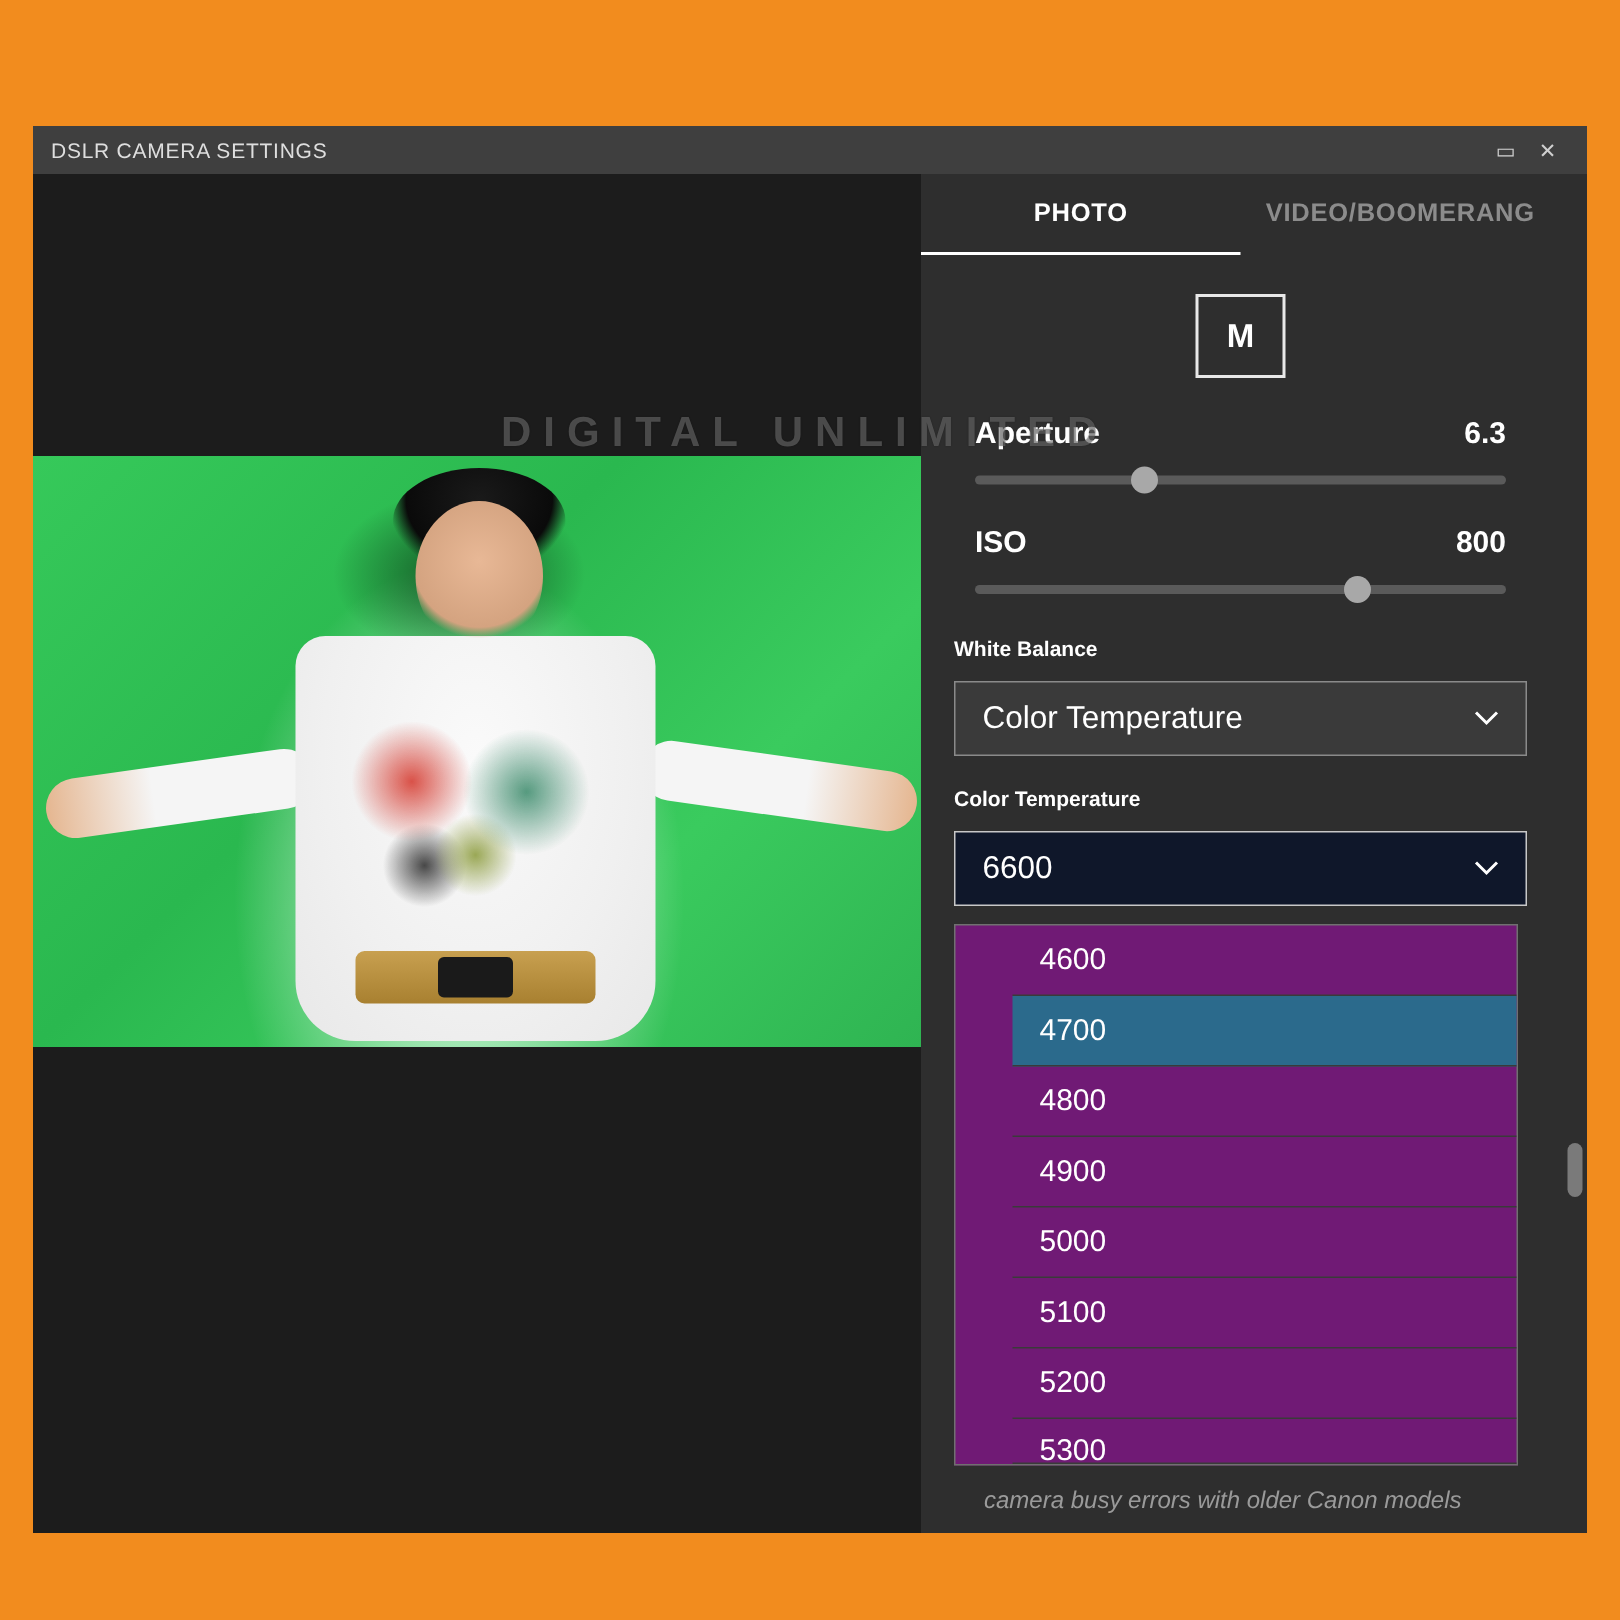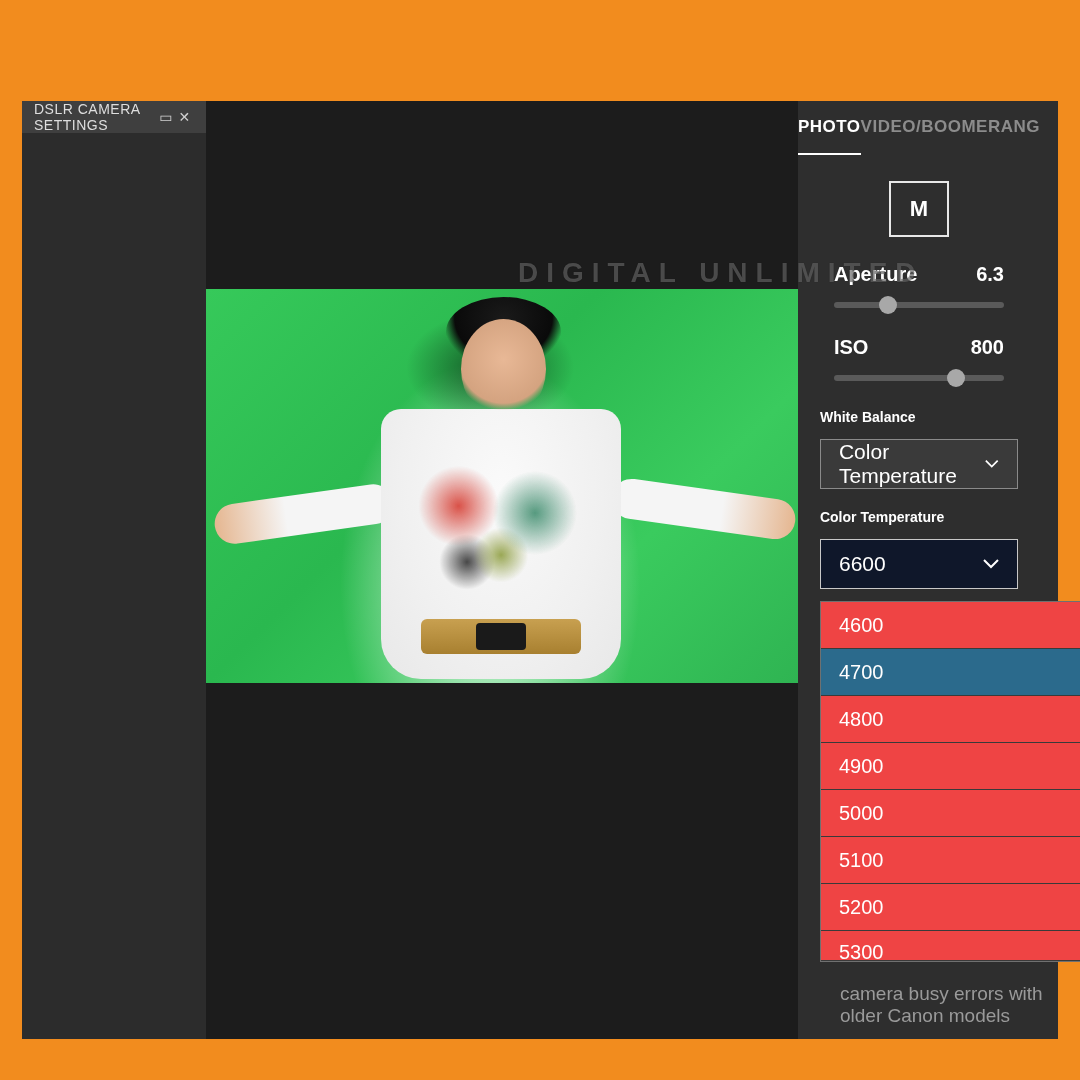--- a/index.html
+++ b/index.html
@@ -5,26 +5,26 @@
   * { box-sizing: border-box; margin: 0; padding: 0; }
   html, body { width: 1080px; height: 1080px; overflow: hidden; }
   body {
     background: #f28c1e;
     font-family: "Segoe UI", Arial, sans-serif;
     color: #e8e8e8;
   }
   .window {
     position: absolute;
     left: 22px;
-    top: 101px;
+    top: 84px;
     width: 1036px;
     height: 938px;
     background: #2c2c2c;
     display: flex;
-    flex-direction: row;
+    flex-direction: column;
   }
   .titlebar {
     height: 32px;
     background: #3f3f3f;
     display: flex;
     align-items: center;
     padding: 0 12px;
     font-size: 14px;
     color: #dedede;
     letter-spacing: 0.5px;
@@ -165,20 +165,21 @@
     padding-right: 18px;
   }
   .tabs {
     display: flex;
     height: 54px;
   }
   .tab {
     flex: 1;
     display: flex;
     align-items: center;
+    justify-content: center;
     font-size: 17px;
     font-weight: 600;
     letter-spacing: 0.5px;
     color: #8c8c8c;
     border-bottom: 2px solid transparent;
   }
   .tab.active {
     color: #ffffff;
     border-bottom: 2px solid #ffffff;
   }
@@ -250,23 +251,24 @@
   }
   .chev {
     width: 16px;
     height: 10px;
   }
   .dropdown {
     position: absolute;
     left: 22px;
     top: 500px;
     width: 376px;
-    background: #ef4444;
+    background: #701a75;
     border: 1px solid #707070;
     z-index: 50;
+    padding-left: 38px;
   }
   .dropdown-item {
     height: 47px;
     display: flex;
     align-items: center;
     padding: 0 18px;
     font-size: 20px;
     color: #fff;
     border-bottom: 1px solid #3a3a3a;
   }
@@ -276,22 +278,23 @@
   .dropdown-item:last-child {
     height: 30px;
     overflow: hidden;
     align-items: flex-start;
     padding-top: 10px;
   }
   .footnote {
     position: absolute;
     left: 42px;
     bottom: 12px;
-    font-size: 19px;
+    font-size: 16px;
     color: #9a9a9a;
+    font-style: italic;
   }
   .panel-scrollbar {
     position: absolute;
     right: 3px;
     top: 56px;
     width: 10px;
     bottom: 10px;
   }
   .panel-scroll-thumb {
     position: absolute;

